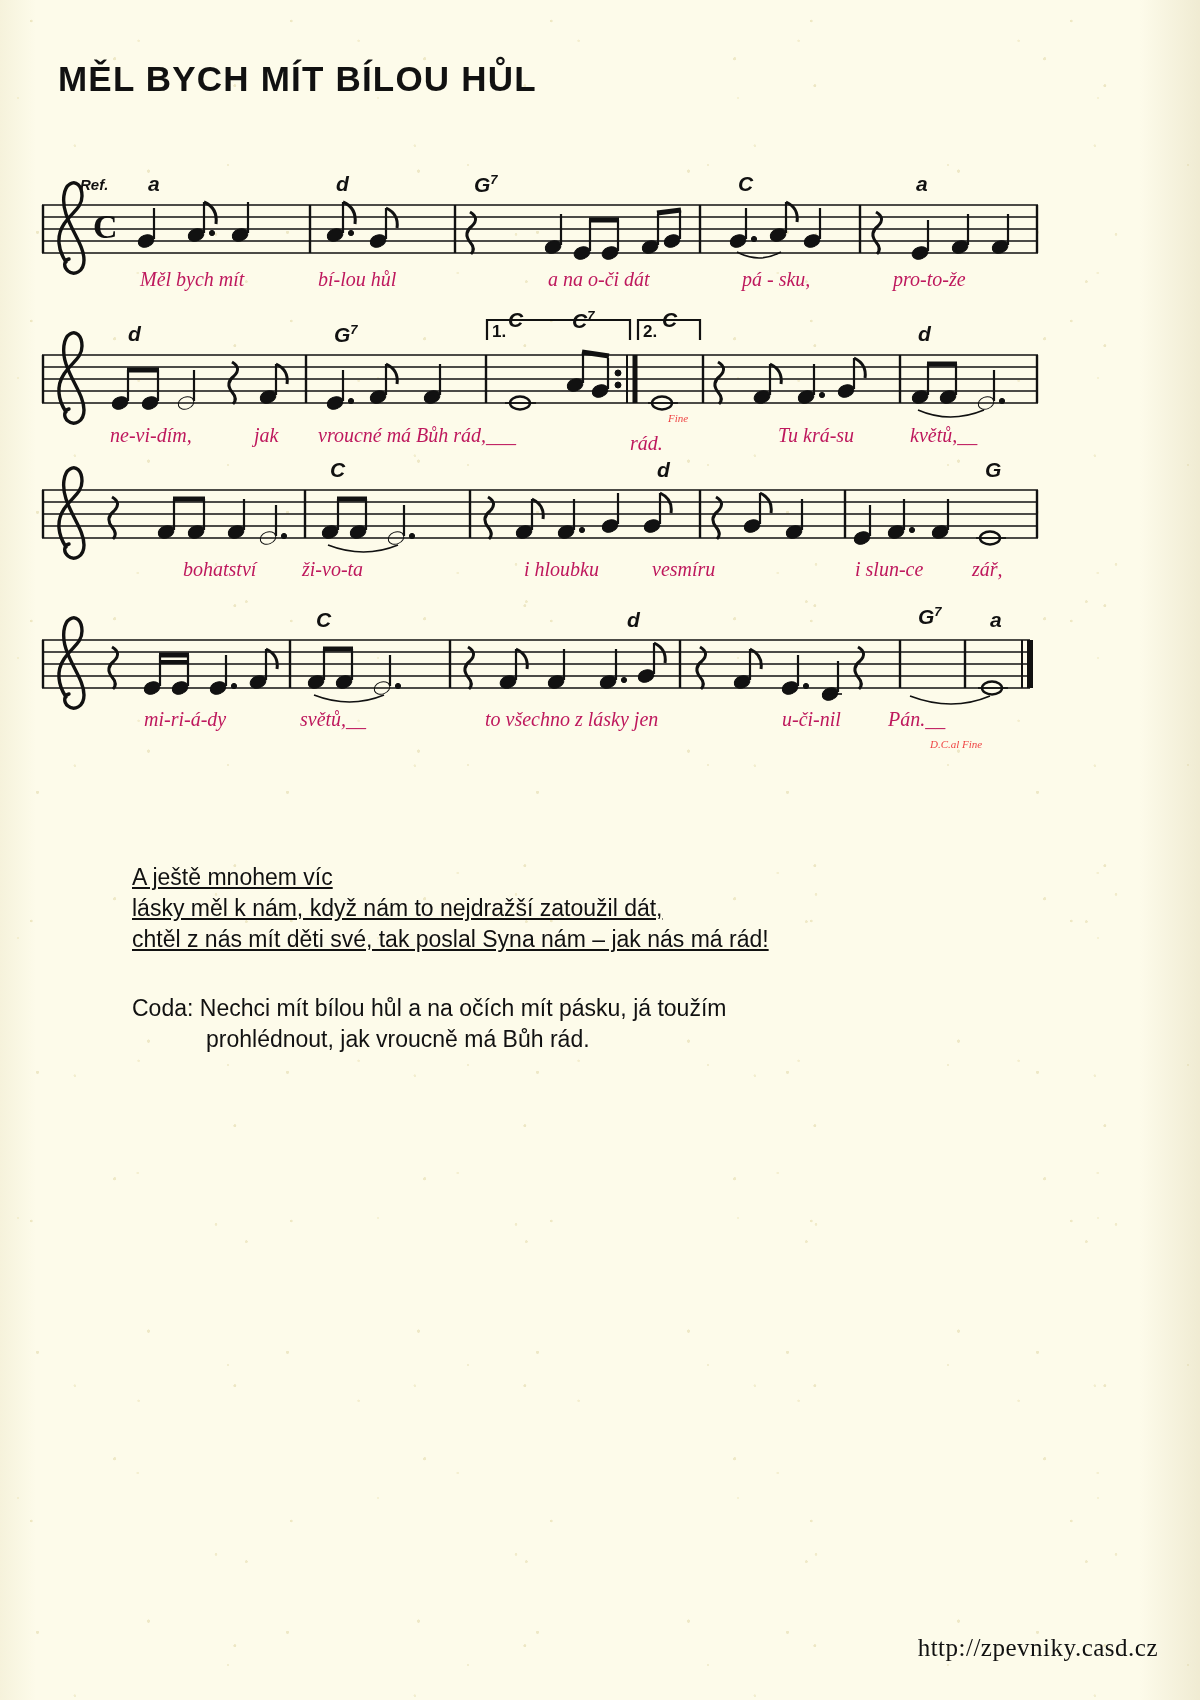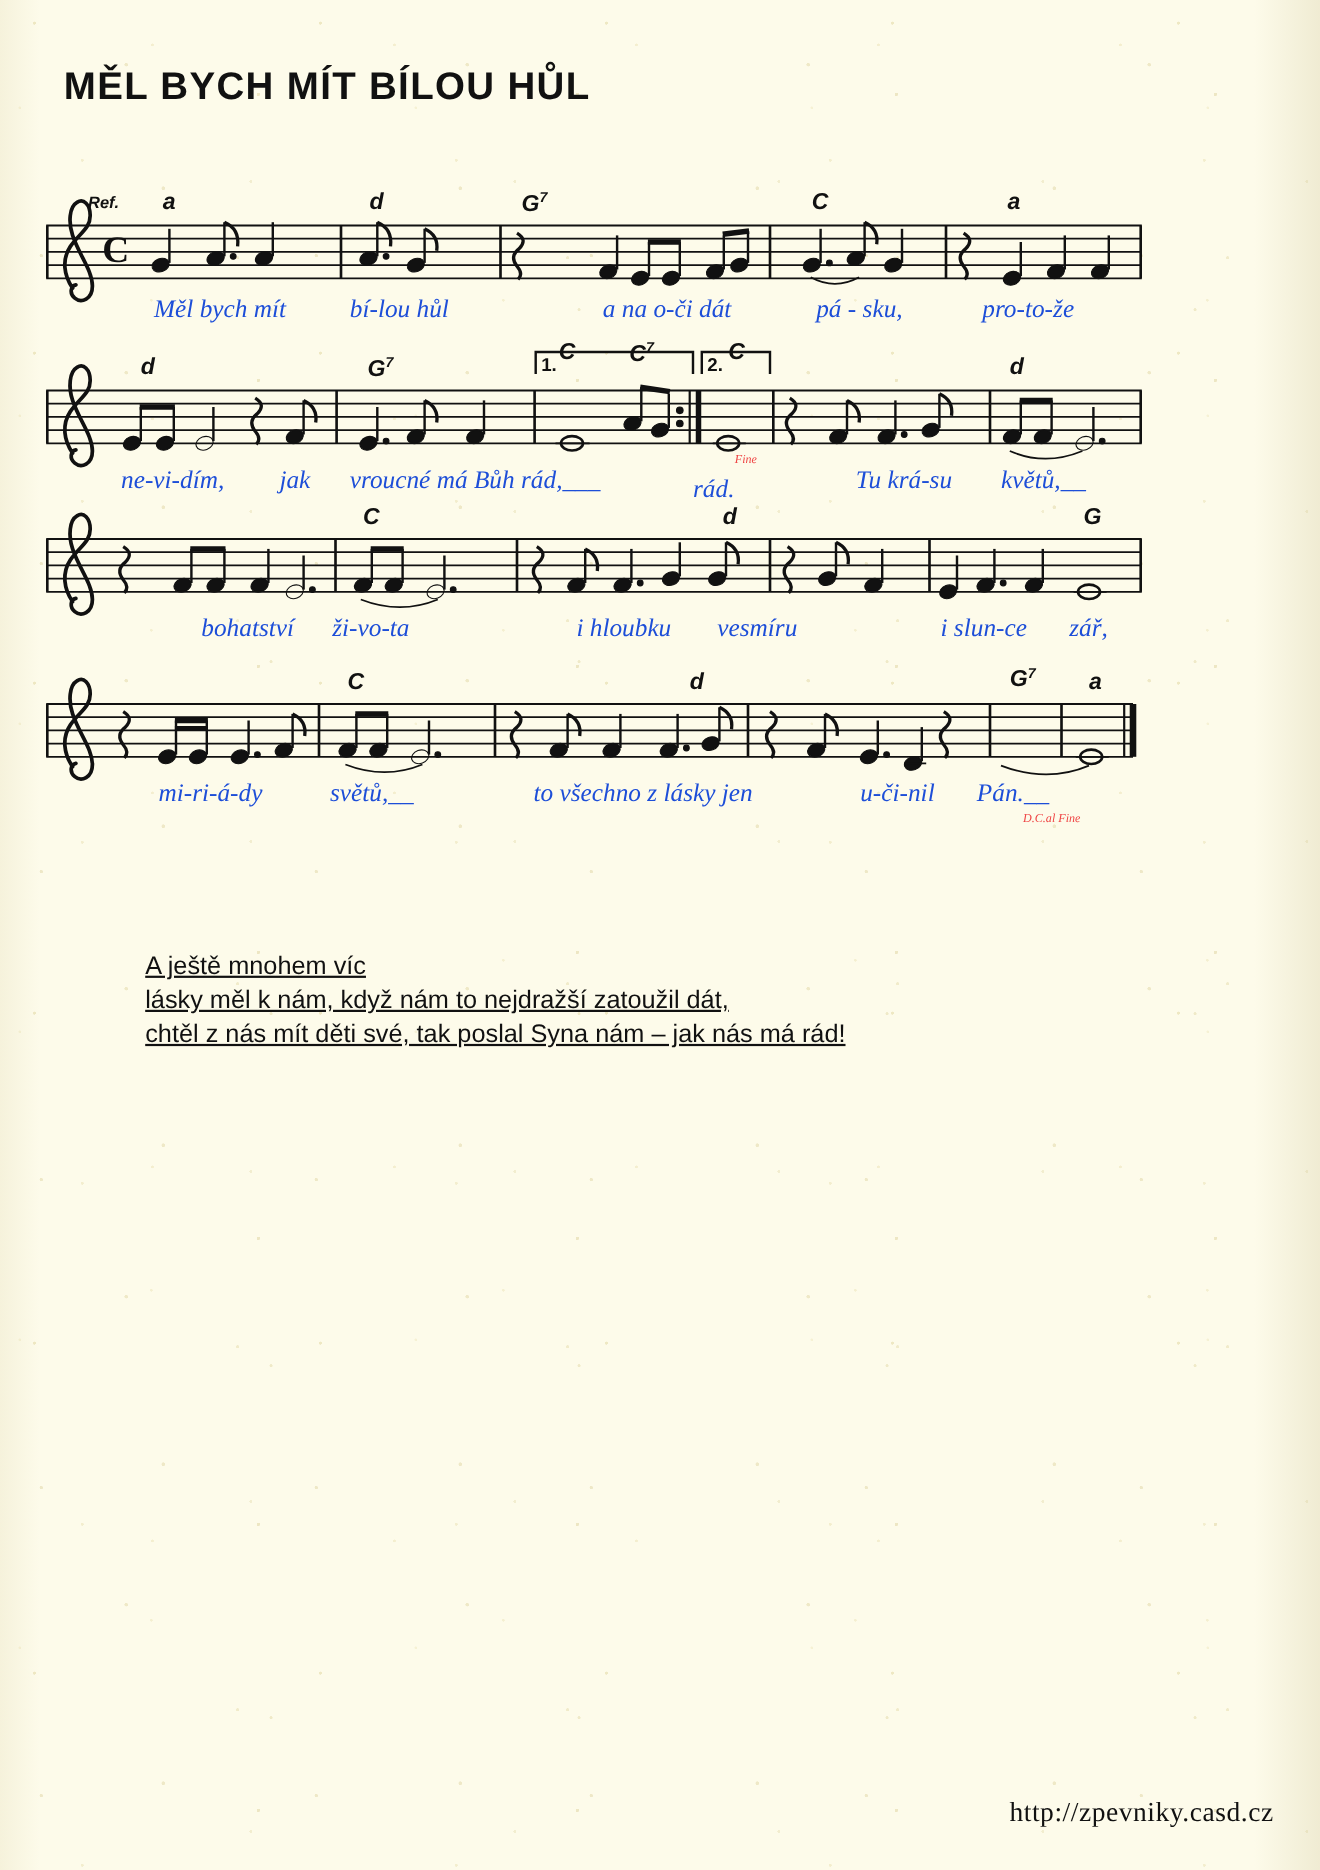--- a/index.html
+++ b/index.html
@@ -84,22 +84,22 @@
     font-size: 15px;
     font-weight: bold;
     font-style: italic;
     color: #111;
     text-align: right;
   }
   .lyric {
     position: absolute;
     font-family: "Liberation Serif", serif;
     font-style: italic;
-    font-size: 23px;
-    color: #1d4ed8;
+    font-size: 20px;
+    color: #be185d;
     white-space: pre;
   }
   .marking {
     position: absolute;
     font-family: "Liberation Serif", serif;
     font-style: italic;
     font-size: 11px;
     color: #ef4444;
     white-space: pre;
   }
@@ -515,15 +515,22 @@
     <span class="marking" style="left:930px;top:138px;">D.C.al Fine</span>
   </div>
 
 </div>
 
 <div id="verses">
   <div class="verse-line">A ještě mnohem víc</div>
   <div class="verse-line">lásky měl k nám, když nám to nejdražší zatoužil dát,</div>
   <div class="verse-line">chtěl z nás mít děti své, tak poslal Syna nám – jak nás má rád!</div>
 
+  <div class="coda-block">
+    <div class="coda-line">
+      <span>Coda:</span>
+      <span>Nechci mít bílou hůl a na očích mít pásku, já toužím</span>
+    </div>
+    <div class="coda-line coda-indent">prohlédnout, jak vroucně má Bůh rád.</div>
+  </div>
 </div>
 
 <div id="site-url">http://zpevniky.casd.cz</div>
 
 </body></html>

